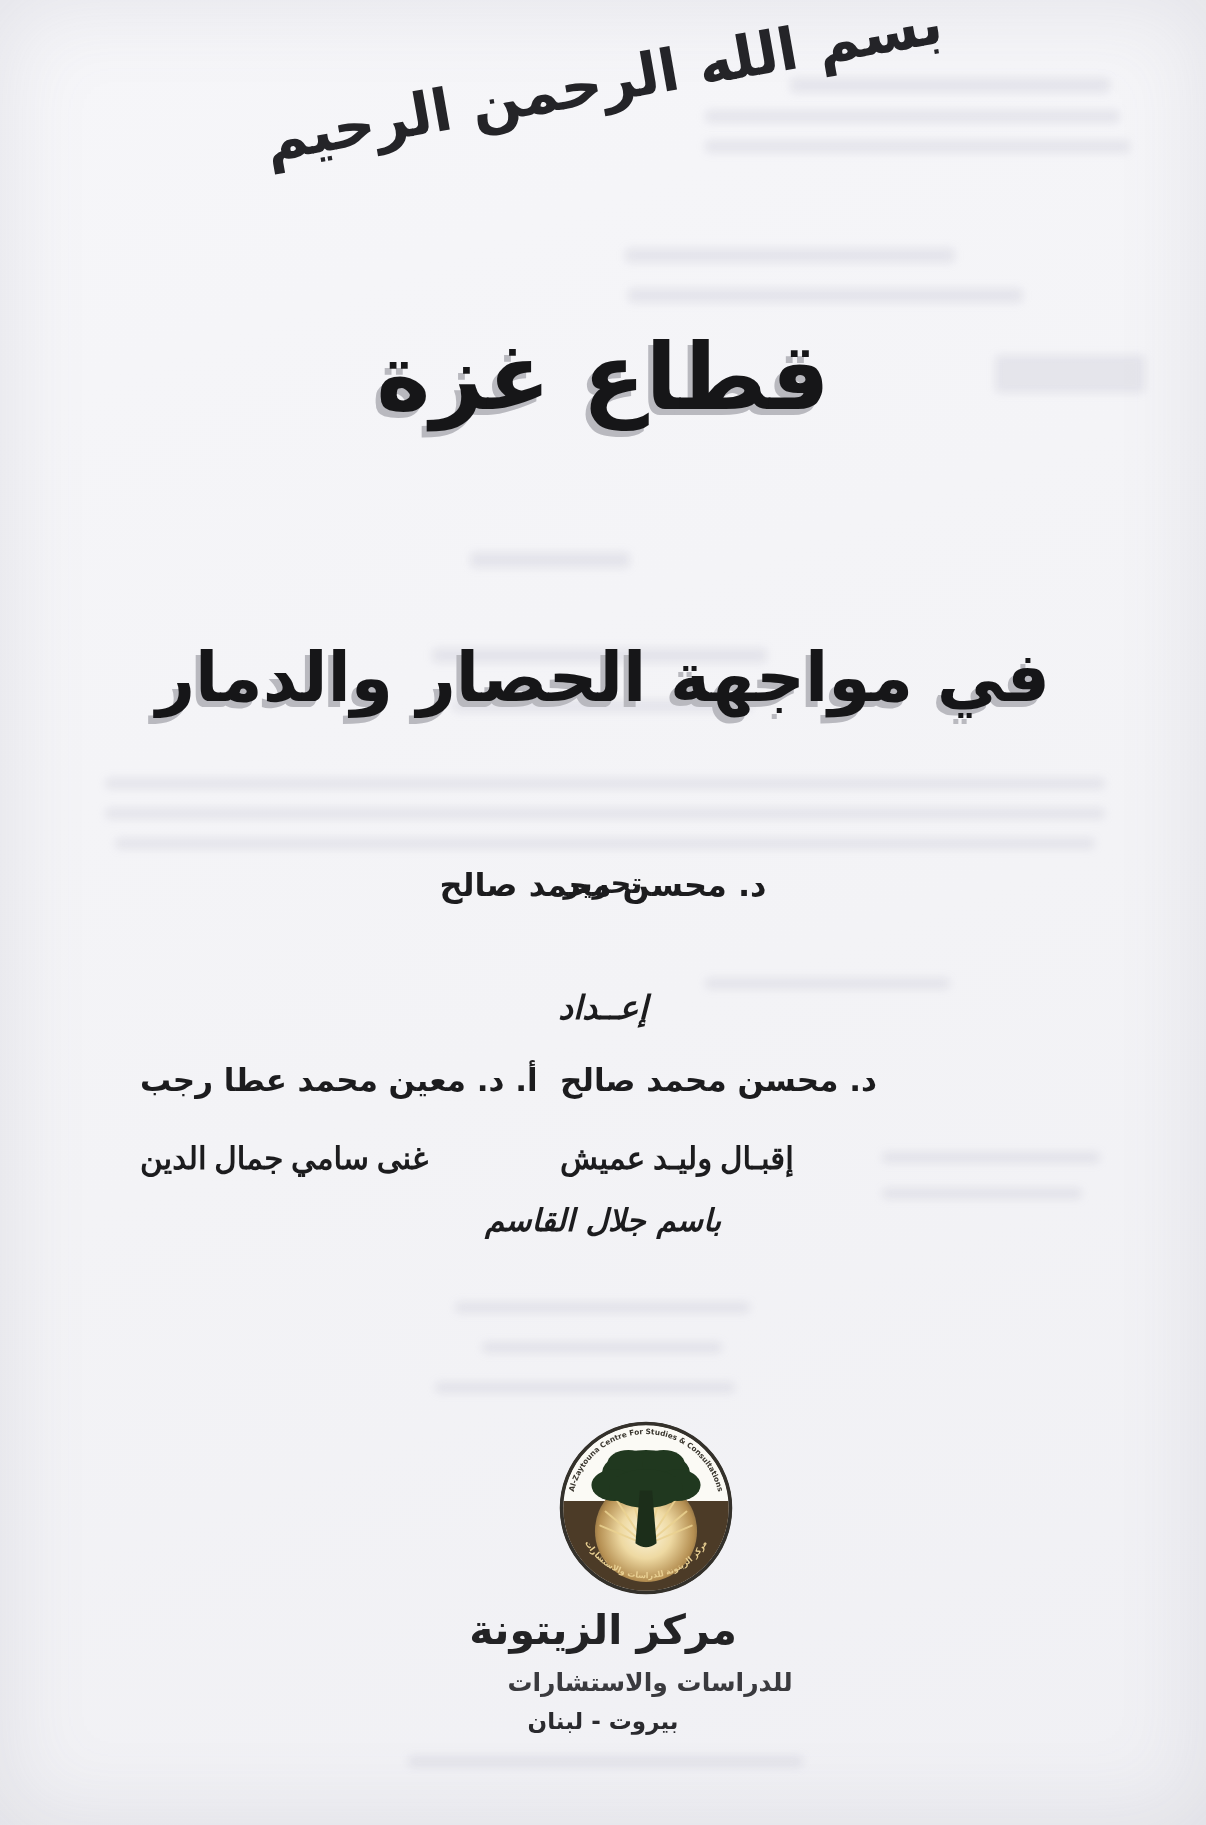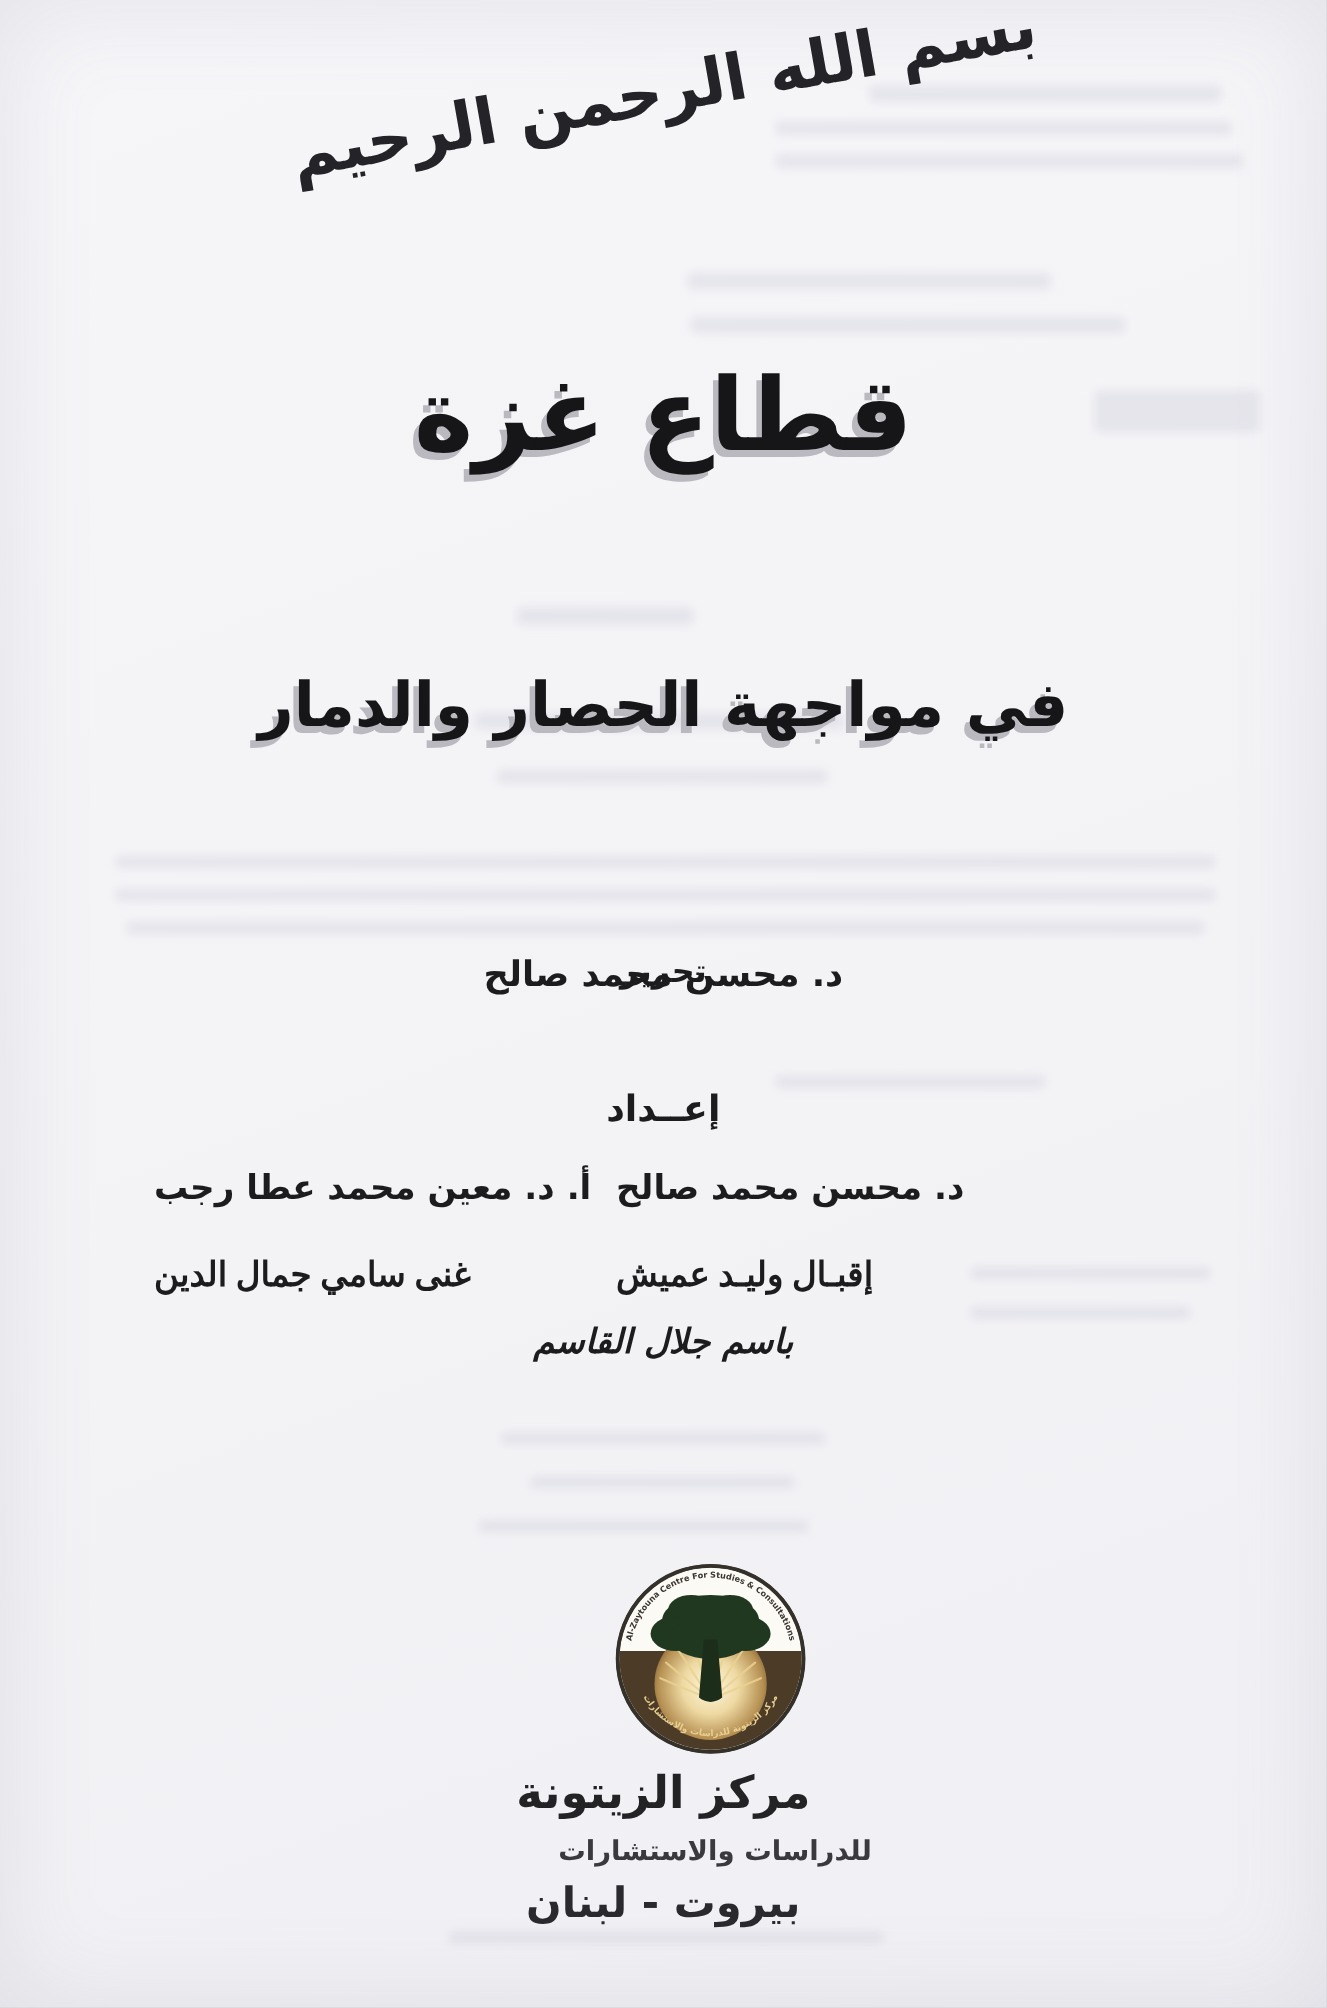--- a/index.html
+++ b/index.html
@@ -30,32 +30,32 @@
     font-size:58px;font-weight:bold;color:#242428;
     letter-spacing:0;
   }
   .t1,.t2,.t3{
     position:absolute;left:0;width:100%;margin:0;
     text-align:center;font-weight:bold;color:#161618;
     text-shadow:-5px 6px 0 #b9b9bf;
   }
   .t1{top:318px;font-size:92px;line-height:1.3;}
   .t2{top:478px;font-size:84px;line-height:1.3;}
-  .t3{top:606px;font-size:56px;line-height:1.3;}
+  .t3{top:634px;font-size:68px;line-height:1.3;}
   .tahrir-label{
     position:absolute;top:818px;left:0;width:100%;
     text-align:center;font-size:29px;font-weight:bold;margin-top:48px;
   }
   .tahrir-name{
     position:absolute;top:866px;left:0;width:100%;
     text-align:center;font-size:32px;font-weight:bold;
   }
   .i3dad-label{
     position:absolute;top:988px;left:0;width:100%;
-    text-align:center;font-size:33px;font-weight:bold;
+    text-align:center;font-size:33px;font-weight:bold;font-style:italic;
   }
   .contrib{position:absolute;font-size:31px;font-weight:bold;text-align:left;}
   .col-right{left:560px;width:440px;}
   .col-left{left:140px;width:440px;}
   .row1{top:1062px;}
   .row2{top:1140px;font-family:Liberation Serif, serif;}
   .name-center{
     position:absolute;top:1202px;left:0;width:100%;
     text-align:center;font-size:31px;font-weight:bold;font-style:italic;
   }
@@ -63,21 +63,21 @@
   .pub-name{
     position:absolute;top:1606px;left:0;width:100%;
     text-align:center;font-size:41px;font-weight:bold;color:#232325;
   }
   .pub-sub{
     position:absolute;top:1668px;left:0;width:100%;
     text-align:center;font-size:25px;font-weight:bold;color:#3a3a3e;margin-left:47px;
   }
   .pub-loc{
     position:absolute;top:1708px;left:0;width:100%;
-    text-align:center;font-size:38px;font-weight:bold;color:#2a2a2e;
+    text-align:center;font-size:23px;font-weight:bold;color:#2a2a2e;
   }
 </style>
 </head>
 <body>
 
 <div class="page">
 
   <div class="smudge" style="left:790px;top:78px;width:320px;height:15px;"></div>
   <div class="smudge" style="left:705px;top:110px;width:415px;height:13px;"></div>
   <div class="smudge" style="left:705px;top:140px;width:425px;height:13px;"></div>

